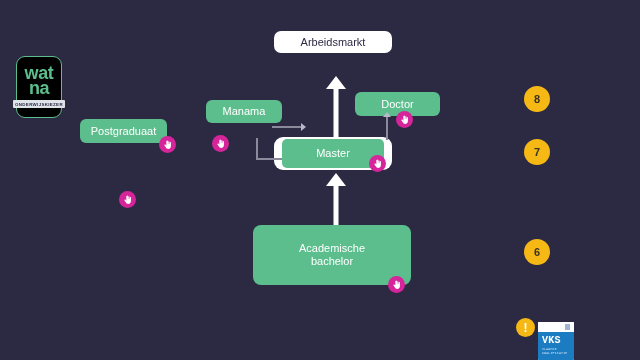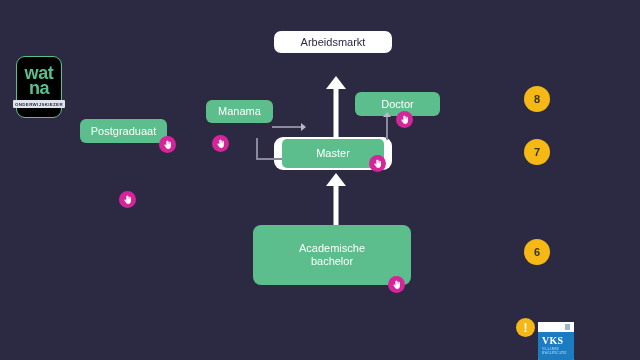--- a/index.html
+++ b/index.html
@@ -175,21 +175,21 @@
   
   .vks {
     position: absolute;
     left: 538px;
     top: 322px;
     width: 36px;
     height: 38px;
     background: #ffffff;
     border-radius: 1px;
     overflow: hidden;
-    font-family: Liberation Serif, serif;
+    font-family: Liberation Mono, monospace;
   }
   .vks .vks-top {
     height: 10px;
     background: #ffffff;
     position: relative;
   }
   .vks .vks-mark {
     position: absolute;
     right: 4px;
     top: 2px;
@@ -284,21 +284,21 @@
     <div class="inner">
       <span>Master</span>
     </div>
   </div>
   <div class="badge-hand" style="left:369px; top:155px;">
     <svg width="10" height="10" viewBox="0 0 24 24" aria-hidden="true">
       <path fill="#ffffff" d="M9 2.5a1.4 1.4 0 0 1 2.8 0v7.1h.8V4.3a1.4 1.4 0 0 1 2.8 0v5.3h.8V6.1a1.4 1.4 0 0 1 2.8 0v8.4c0 4-2.4 7-6.2 7-3.4 0-5-1.9-6.6-4.6L3.6 13c-.5-.9-.2-1.9.7-2.3.8-.4 1.7-.1 2.2.7l1.1 1.7h.4V2.5z"></path>
     </svg>
   </div>
 
-  <div class="node" style="left:206px; top:100px; width:67px; height:23px;">
+  <div class="node" style="left:206px; top:100px; width:76px; height:23px;">
     <span>Manama</span>
   </div>
   <div class="badge-hand" style="left:212px; top:135px;">
     <svg width="10" height="10" viewBox="0 0 24 24" aria-hidden="true">
       <path fill="#ffffff" d="M9 2.5a1.4 1.4 0 0 1 2.8 0v7.1h.8V4.3a1.4 1.4 0 0 1 2.8 0v5.3h.8V6.1a1.4 1.4 0 0 1 2.8 0v8.4c0 4-2.4 7-6.2 7-3.4 0-5-1.9-6.6-4.6L3.6 13c-.5-.9-.2-1.9.7-2.3.8-.4 1.7-.1 2.2.7l1.1 1.7h.4V2.5z"></path>
     </svg>
   </div>
 
   <div class="node" style="left:80px; top:119px; width:87px; height:24px;">
     <span>Postgraduaat</span>

